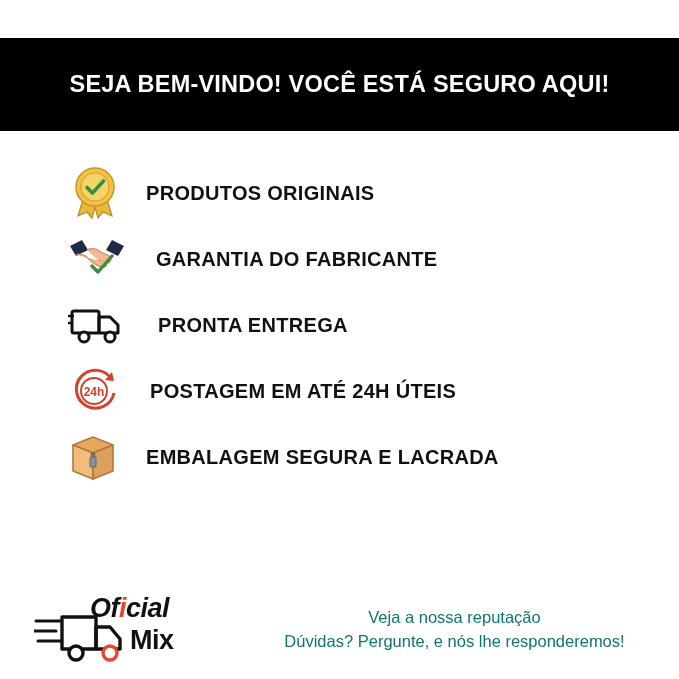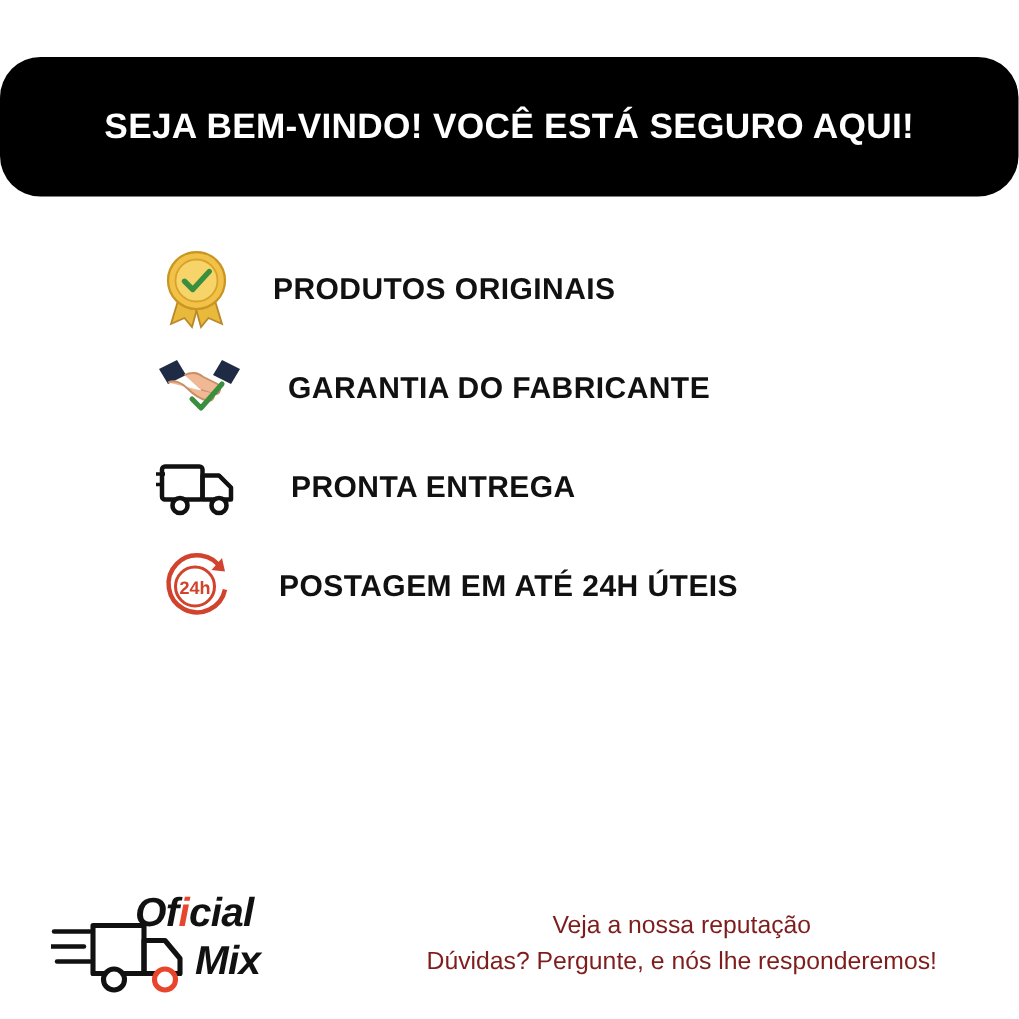--- a/index.html
+++ b/index.html
@@ -25,21 +25,20 @@
   .banner {
     position: absolute;
     left: 0;
     top: 38px;
     width: 679px;
     height: 93px;
     background: #000000;
     display: flex;
     align-items: center;
     justify-content: center;
-    border-radius: 27px;
   }
   .banner-text {
     color: #ffffff;
     font-size: 23.5px;
     font-weight: bold;
     letter-spacing: 0.2px;
     text-align: center;
     white-space: nowrap;
   }
 
@@ -47,21 +46,21 @@
   .benefits {
     position: absolute;
     left: 0;
     top: 160px;
     width: 679px;
   }
   .benefit-row {
     display: flex;
     align-items: center;
     height: 66px;
-    padding-left: 104px;
+    padding-left: 68px;
     box-sizing: border-box;
   }
   .benefit-icon {
     width: 58px;
     height: 58px;
     flex: 0 0 58px;
     display: flex;
     align-items: center;
     justify-content: flex-start;
   }
@@ -103,37 +102,36 @@
     color: #111111;
     letter-spacing: -0.5px;
   }
   .logo-text .accent { color: #e8452c; }
   .logo-text2 {
     position: absolute;
     left: 96px;
     top: 38px;
     font-size: 27px;
     font-weight: bold;
-    font-style: italic;
     color: #111111;
     letter-spacing: -0.5px;
   }
   .logo-svg {
     position: absolute;
     left: 0;
     top: 0;
   }
   .footer-texts {
     flex: 1;
     text-align: center;
     padding-right: 14px;
   }
   .footer-line {
     font-size: 16.5px;
-    color: #7f1d1d;
+    color: #0f766e;
     line-height: 1.45;
   }
 </style>
 </head>
 <body>
 
 <div class="page">
 
   <div class="banner">
     <div class="banner-text">SEJA BEM-VINDO! VOCÊ ESTÁ SEGURO AQUI!</div>
@@ -187,20 +185,32 @@
         <svg width="54" height="50" viewBox="0 0 54 50">
           <path d="M44 14 A19 19 0 1 0 46 27" fill="none" stroke="#d1432c" stroke-width="3"></path>
           <path d="M44 6 L46 15 L37 14 Z" fill="#d1432c"></path>
           <circle cx="26" cy="25" r="13" fill="none" stroke="#d1432c" stroke-width="2"></circle>
           <text x="26" y="30" font-family="Liberation Sans, sans-serif" font-size="12" font-weight="bold" fill="#d1432c" text-anchor="middle">24h</text>
         </svg>
       </div>
       <div class="benefit-label">POSTAGEM EM ATÉ 24H ÚTEIS</div>
     </div>
 
+    <div class="benefit-row r5">
+      <div class="benefit-icon">
+        <svg width="50" height="52" viewBox="0 0 50 52">
+          <path d="M5 14 L25 6 L45 14 L25 22 Z" fill="#e6a860" stroke="#b4793a" stroke-width="1.6" stroke-linejoin="round"></path>
+          <path d="M5 14 L5 40 L25 48 L25 22 Z" fill="#f0bd7d" stroke="#b4793a" stroke-width="1.6" stroke-linejoin="round"></path>
+          <path d="M45 14 L45 40 L25 48 L25 22 Z" fill="#dca15c" stroke="#b4793a" stroke-width="1.6" stroke-linejoin="round"></path>
+          <rect x="22" y="26" width="6" height="10" rx="1" fill="#8a8f99" stroke="#5d6470" stroke-width="1"></rect>
+          <path d="M23.5 26 L23.5 23 A1.8 1.8 0 0 1 26.5 23 L26.5 26" fill="none" stroke="#5d6470" stroke-width="1.4"></path>
+        </svg>
+      </div>
+      <div class="benefit-label">EMBALAGEM SEGURA E LACRADA</div>
+    </div>
 
   </div>
 
   <div class="footer">
 
     <div class="logo">
       <svg class="logo-svg" width="120" height="86" viewBox="0 0 120 86">
         <line x1="2" y1="34" x2="26" y2="34" stroke="#111111" stroke-width="3" stroke-linecap="round"></line>
         <line x1="0" y1="44" x2="22" y2="44" stroke="#111111" stroke-width="3" stroke-linecap="round"></line>
         <line x1="4" y1="54" x2="26" y2="54" stroke="#111111" stroke-width="3" stroke-linecap="round"></line>

